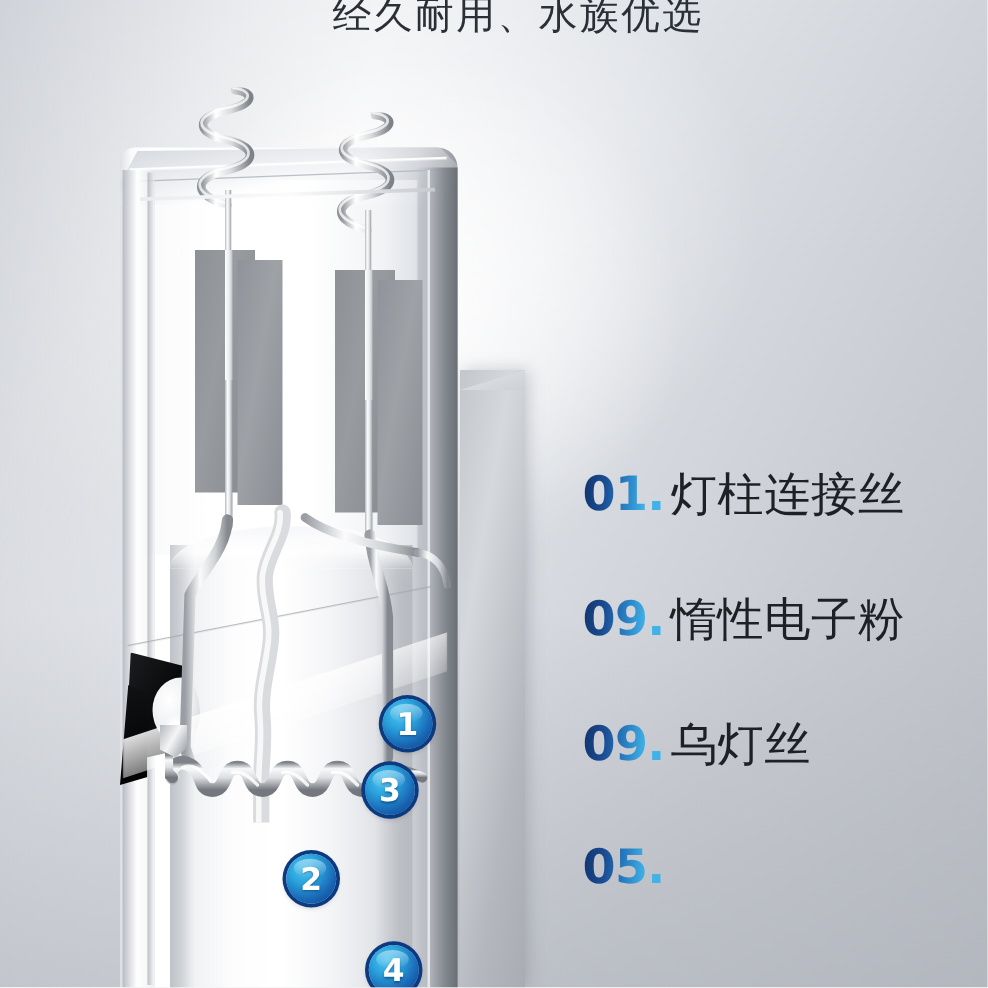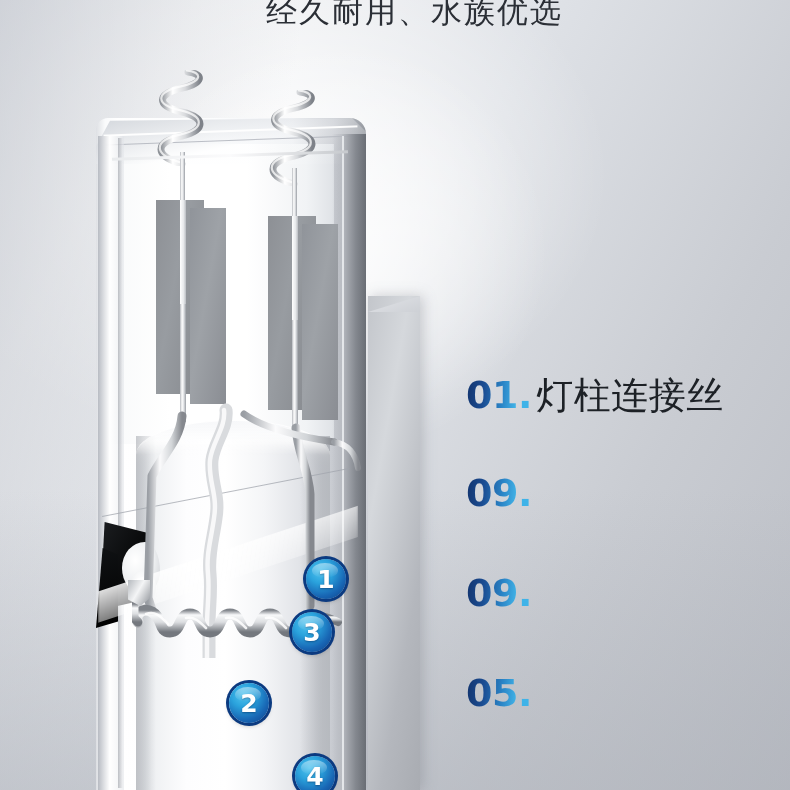--- a/index.html
+++ b/index.html
@@ -419,25 +419,27 @@
 
     <div class="legend-row">
       <span class="legend-num">01</span>
       <span class="legend-dot">.</span>
       <span class="legend-text">灯柱连接丝</span>
     </div>
 
     <div class="legend-row">
       <span class="legend-num">09</span>
       <span class="legend-dot">.</span>
+      <span class="legend-text">惰性电子粉</span>
     </div>
 
     <div class="legend-row">
       <span class="legend-num">09</span>
       <span class="legend-dot">.</span>
+      <span class="legend-text">乌灯丝</span>
     </div>
 
     <div class="legend-row">
       <span class="legend-num">05</span>
       <span class="legend-dot">.</span>
     </div>
 
   </div>
 
 </div>

